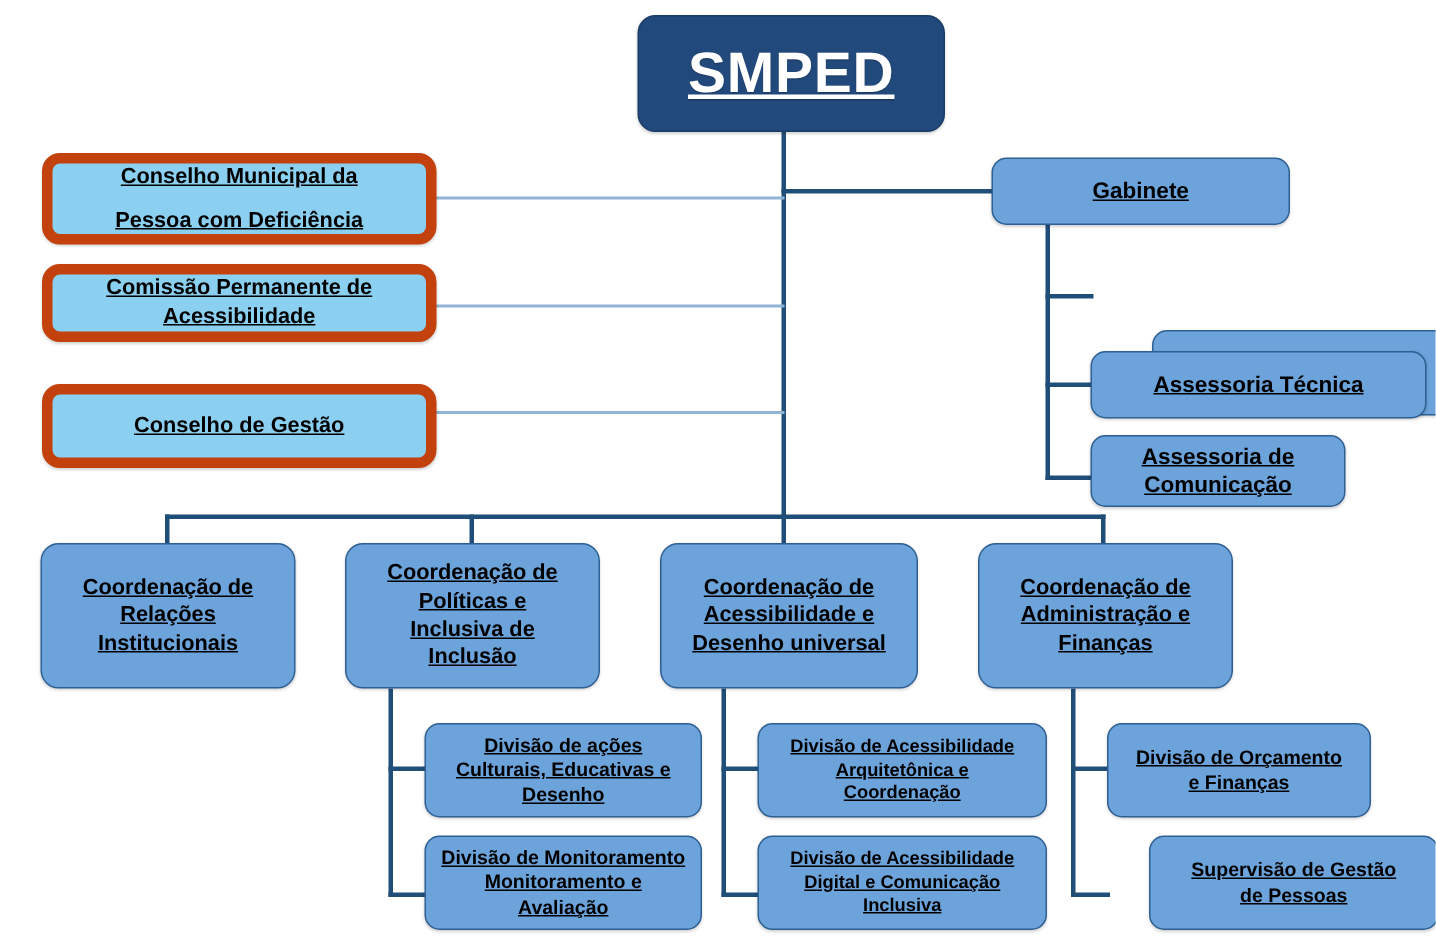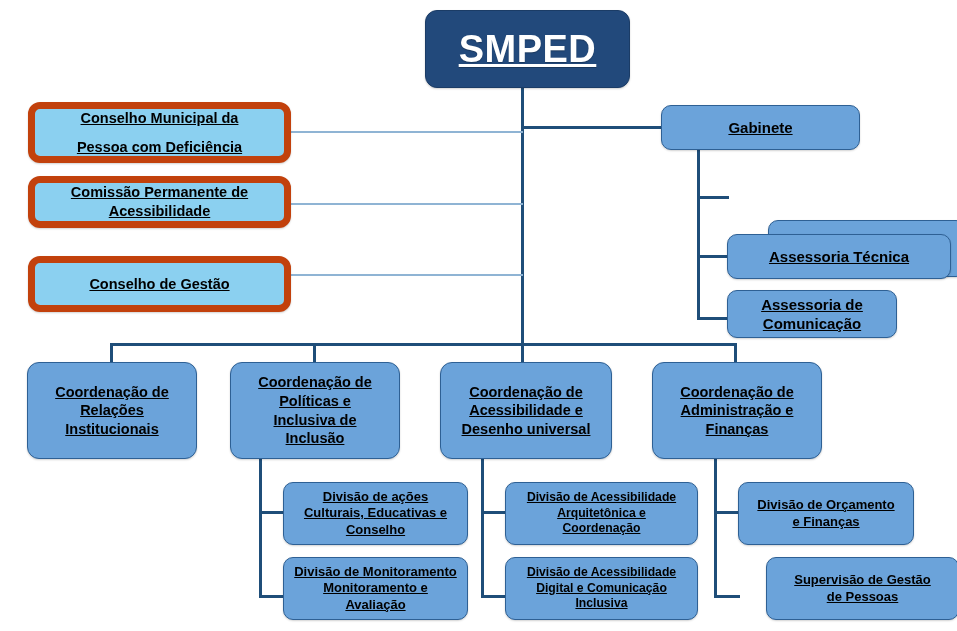--- a/index.html
+++ b/index.html
@@ -190,21 +190,21 @@
       <div>Coordenação de</div>
       <div>Administração e</div>
       <div>Finanças</div>
     </div>
   </div>
 
   <div class="node div" style="left:283px;top:482px;width:185px;height:63px;">
     <div>
       <div>Divisão de ações</div>
       <div>Culturais, Educativas e</div>
-      <div>Conselho</div>
+      <div>Desenho</div>
     </div>
   </div>
 
   <div class="node div" style="left:283px;top:557px;width:185px;height:63px;">
     <div>
       <div>Divisão de Monitoramento</div>
       <div>Monitoramento e</div>
       <div>Avaliação</div>
     </div>
   </div>

